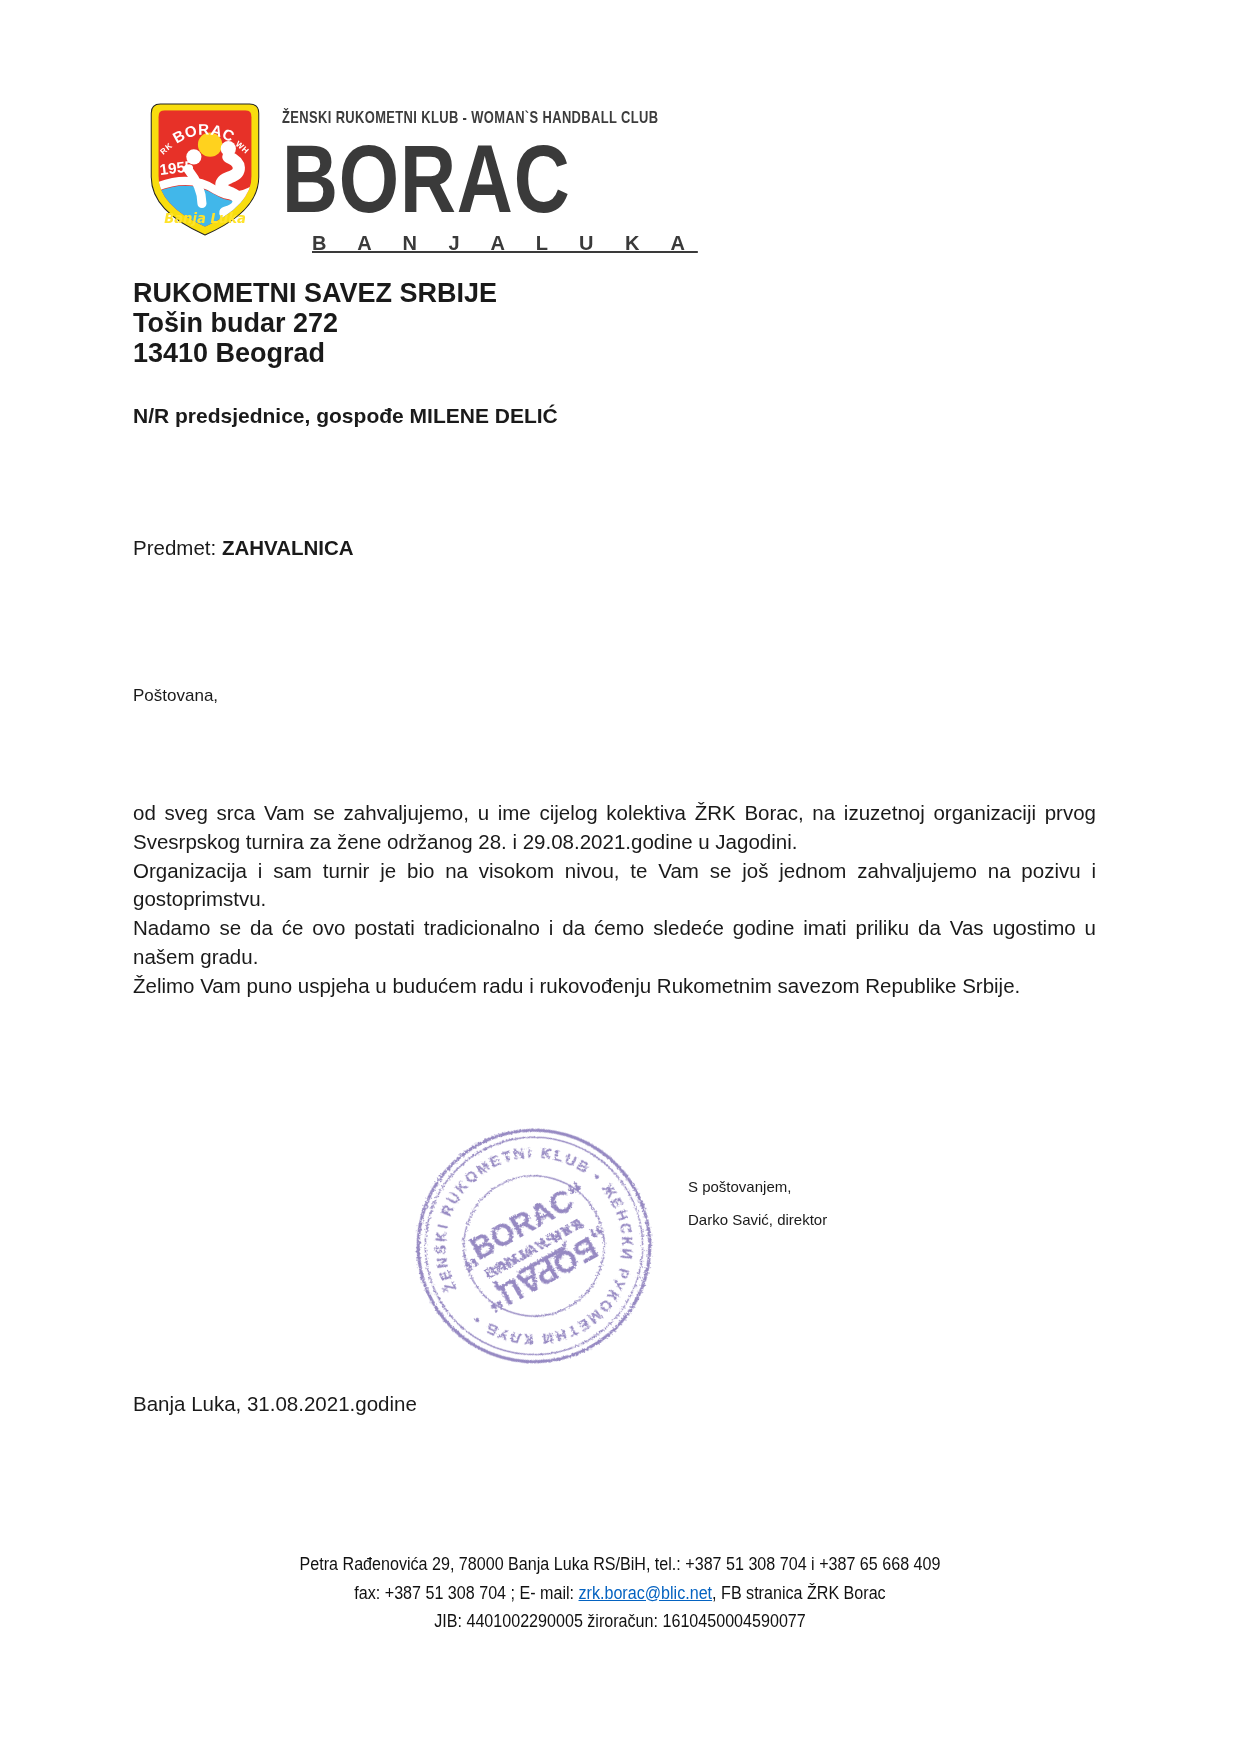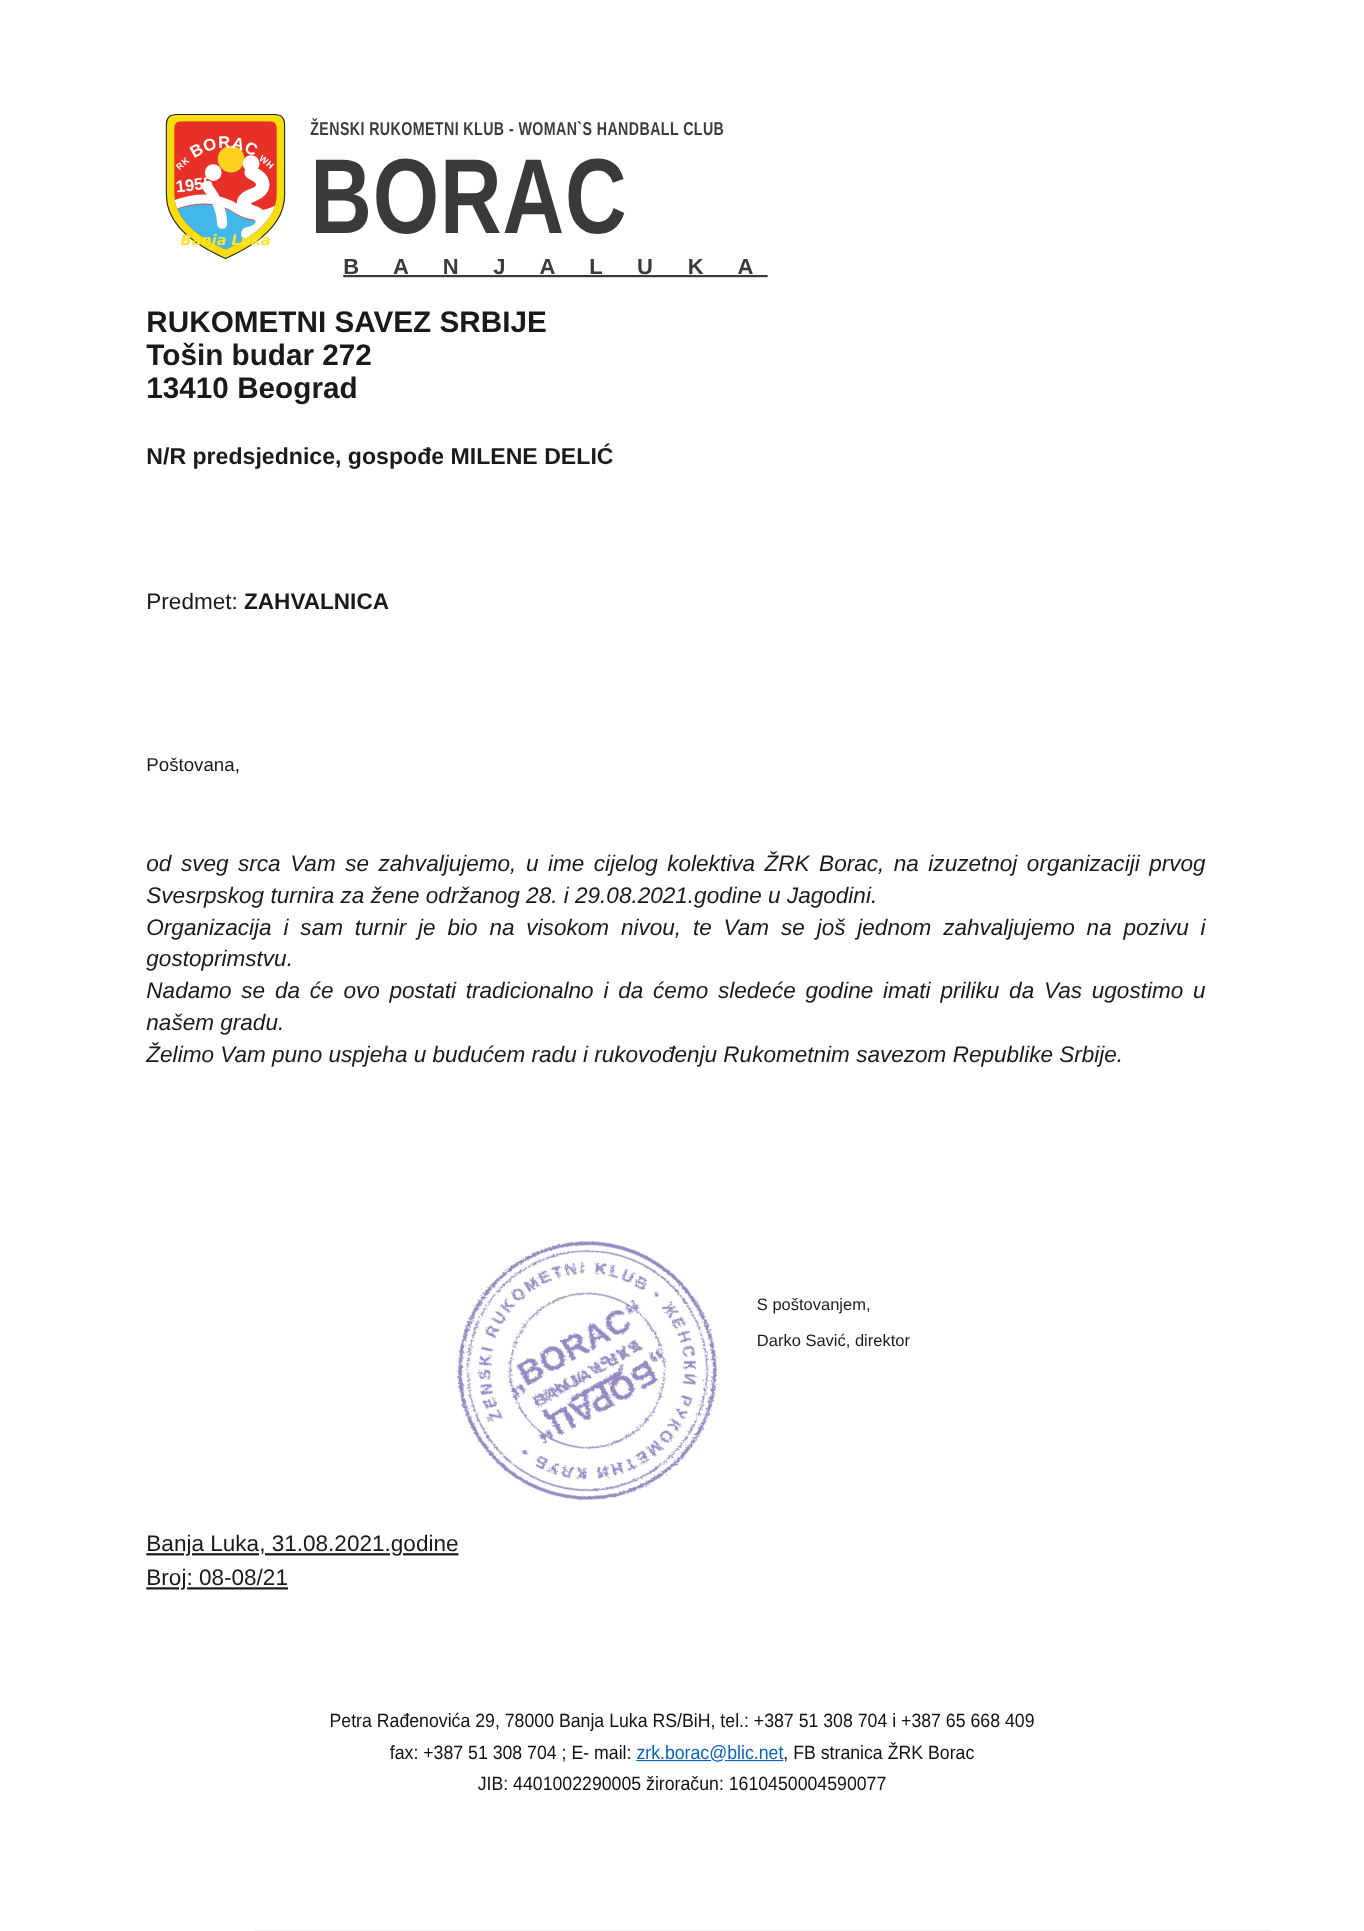--- a/index.html
+++ b/index.html
@@ -33,28 +33,28 @@
     font-weight: bold; font-size: 20px; color: #3a3a3a;
     letter-spacing: 13px; white-space: nowrap; text-decoration: underline;
   }
 
   
   .recipient { position: absolute; left: 133px; top: 278px; font-size: 27px; font-weight: bold; line-height: 30px; }
   .attention { position: absolute; left: 133px; top: 404px; font-size: 21px; font-weight: bold; text-align: right; }
   .subject   { position: absolute; left: 133px; top: 536px; font-size: 20.5px; }
   .subject b { font-weight: bold; }
   .salutation{ position: absolute; left: 133px; top: 686px; font-size: 17px; }
-  .body-text { position: absolute; left: 133px; top: 772px; width: 963px; font-size: 20.5px; line-height: 28.8px; font-style: italic; }
+  .body-text { position: absolute; left: 133px; top: 799px; width: 963px; font-size: 20.5px; line-height: 28.8px; }
   .body-text p { text-align: justify; margin: 0; }
 
   .signature { position: absolute; left: 688px; top: 1170px; width: 305px; text-align: left; font-size: 15px; line-height: 33px; }
 
   .stamp-wrap { position: absolute; left: 406px; top: 1118px; width: 256px; height: 256px; transform: rotate(-29deg); opacity: 0.82; }
 
-  .dateline { position: absolute; left: 133px; top: 1388px; font-size: 20.5px; line-height: 31px; text-decoration: underline; }
+  .dateline { position: absolute; left: 133px; top: 1388px; font-size: 20.5px; line-height: 31px; }
 
   .footer {
     position: absolute; left: 139px; top: 1550px; width: 962px;
     text-align: center; font-size: 17.5px; line-height: 28.5px; color: #111;
     transform: scaleX(0.92); transform-origin: 50% 0;
   }
   .footer a, .footer .email-link { color: #0563c1; text-decoration: underline; cursor: pointer; }
 </style>
 </head>
 <body>
@@ -152,21 +152,20 @@
     </svg>
   </div>
 
   <div class="signature">
     <div>S poštovanjem,</div>
     <div>Darko Savić, direktor</div>
   </div>
 
   <div class="dateline">
     <div>Banja Luka, 31.08.2021.godine</div>
-    <div>Broj: 08-08/21</div>
   </div>
 
   <div class="footer">
     <div>Petra Rađenovića 29, 78000 Banja Luka RS/BiH, tel.: +387 51 308 704 i +387 65 668 409</div>
     <div><span>fax: +387 51 308 704 ; E- mail: </span><span class="email-link">zrk.borac@blic.net</span><span>, FB stranica ŽRK Borac</span></div>
     <div>JIB: 4401002290005 žiroračun: 1610450004590077</div>
   </div>
 
 </div>
 

